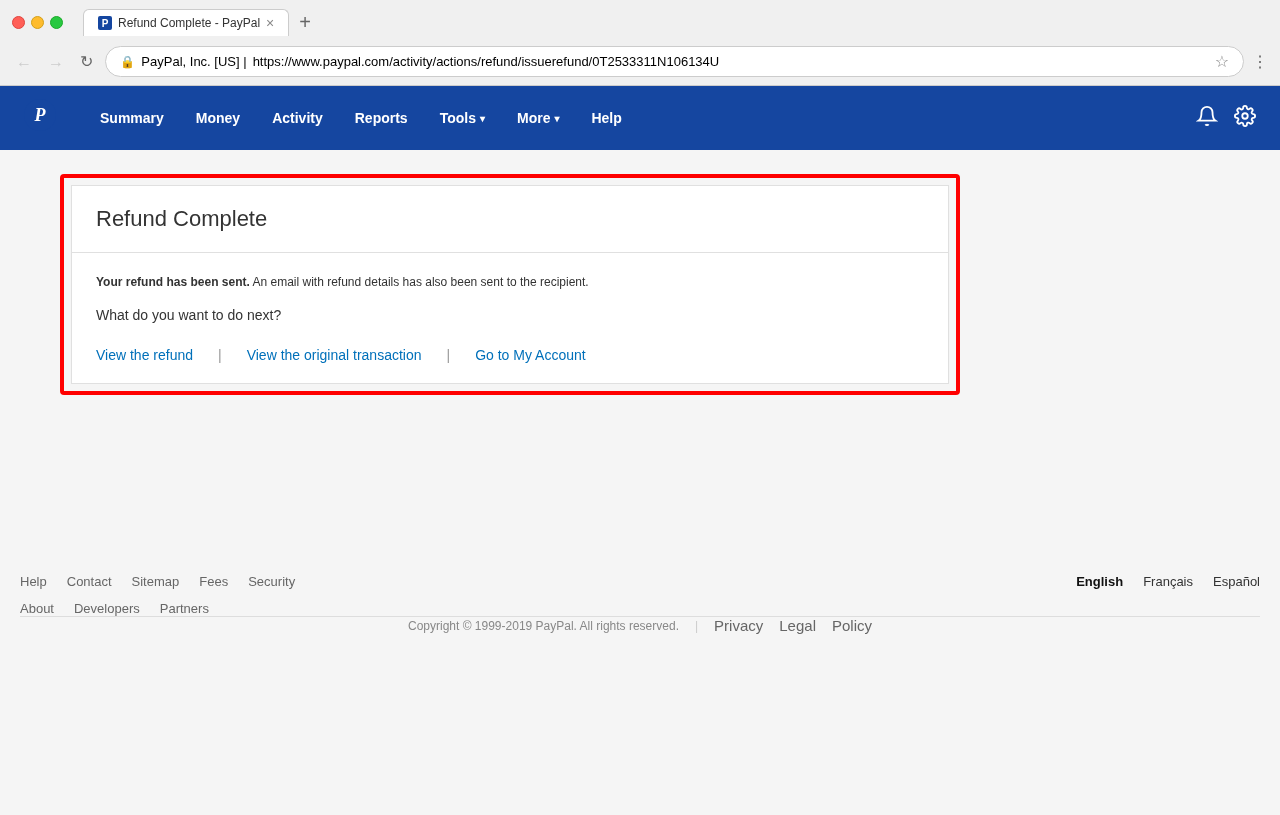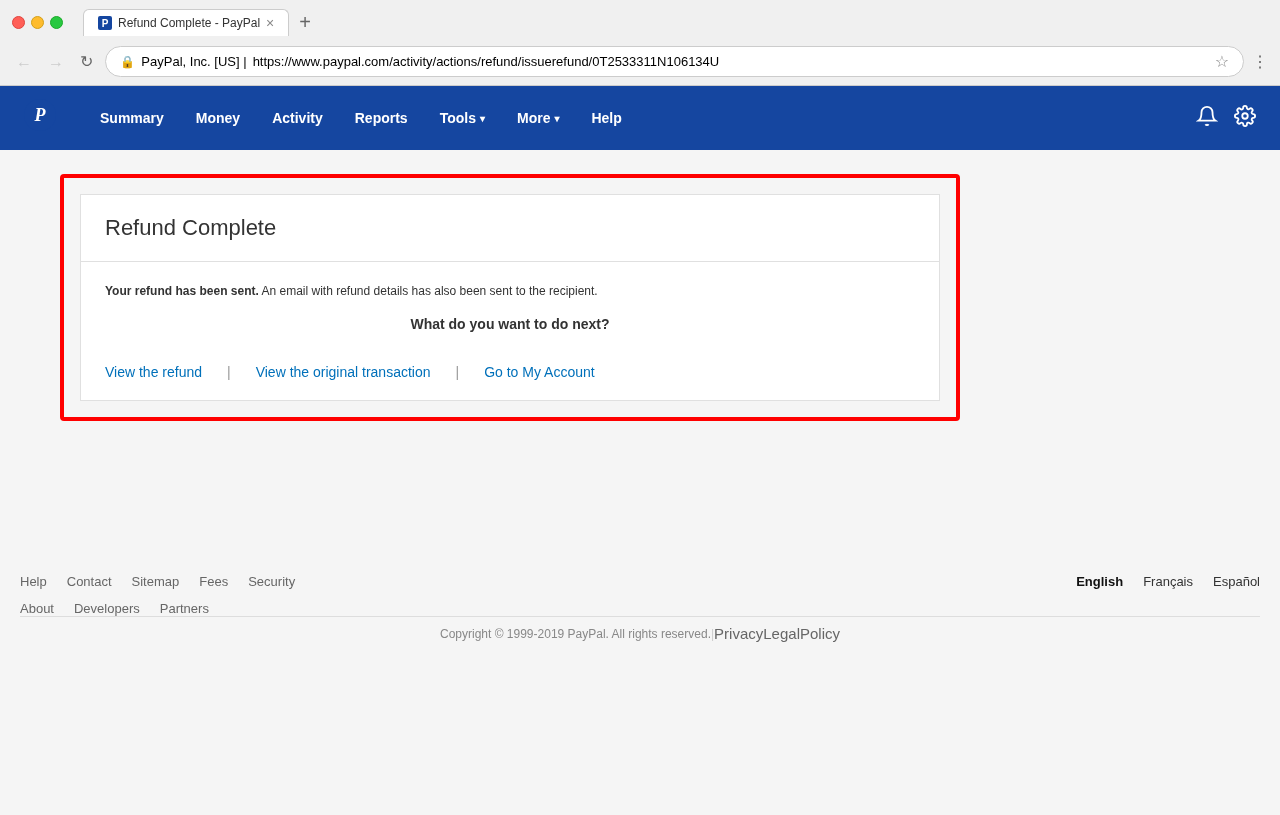--- a/index.html
+++ b/index.html
@@ -188,21 +188,21 @@
     .content-wrapper {
       max-width: 1200px;
       margin: 0 auto;
       padding: 0 20px;
     }
 
     
     .highlight-box {
       border: 4px solid #ff0000;
       border-radius: 4px;
-      padding: 16px;
+      padding: 7px;
       display: inline-block;
       max-width: 900px;
       width: 100%;
     }
 
     .refund-card {
       background: white;
       border: 1px solid #e0e0e0;
     }
 
@@ -222,24 +222,23 @@
 
     .refund-message {
       font-size: 12px;
       color: #333;
       margin-bottom: 16px;
       line-height: 1.5;
     }
 
     .refund-question {
       font-size: 14px;
-      font-weight: bold;
-      color: #333;
-      margin-bottom: 32px;
-      text-align: center;
+      font-weight: normal;
+      color: #333;
+      margin-bottom: 24px;
     }
 
     .refund-actions {
       display: flex;
       align-items: center;
       gap: 15px;
     }
 
     .refund-link {
       color: #0070ba;
@@ -280,21 +279,21 @@
       font-size: 13px;
       cursor: pointer;
       text-decoration: none;
     }
     .lang-link.active { font-weight: bold; color: #111; }
 
     .footer-bottom {
       display: flex;
       align-items: center;
       justify-content: center;
-      padding-top: 8px;
+      gap: 16px;
       border-top: 1px solid #ddd;
     }
 
     .copyright {
       color: #888;
       font-size: 12px;
     }
 
     .footer-sep {
       color: #ccc;

